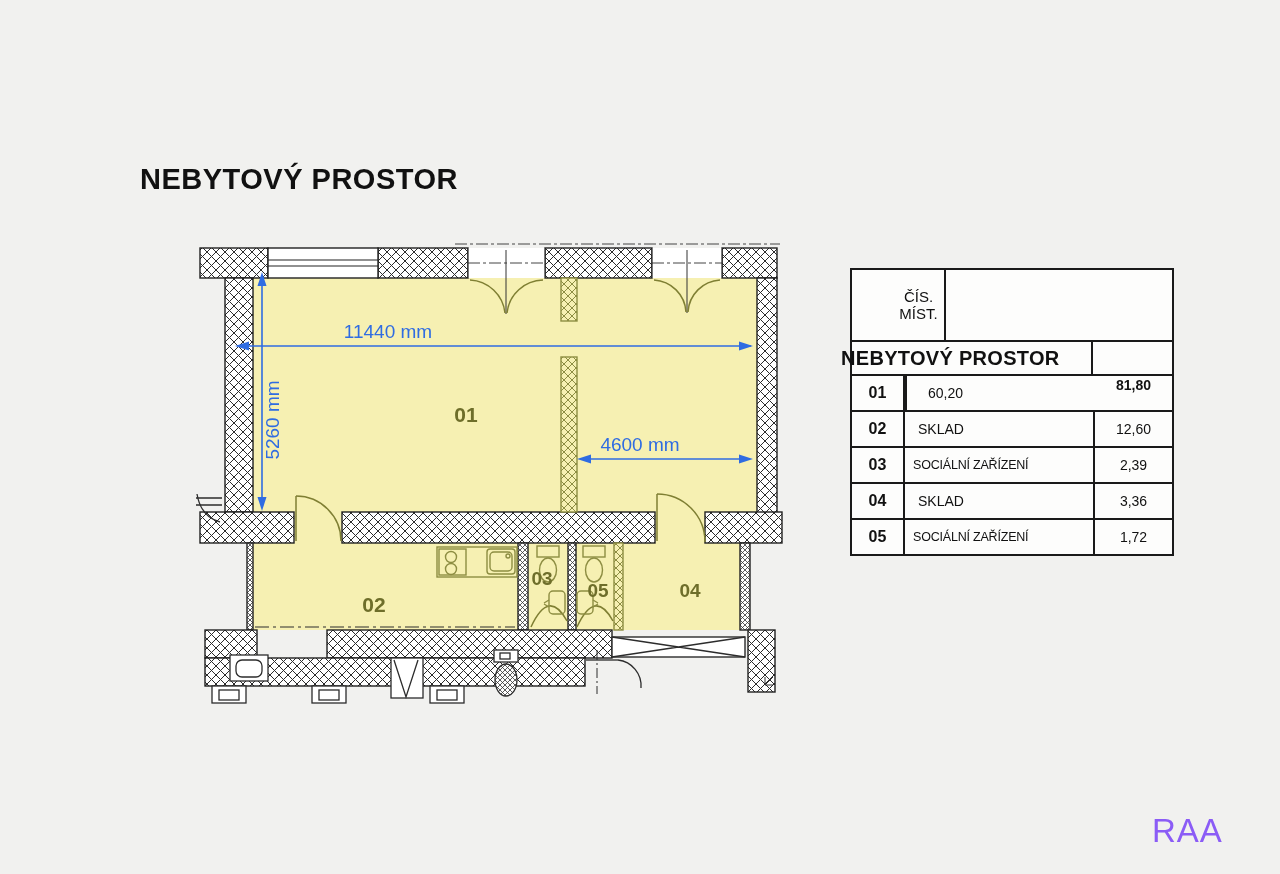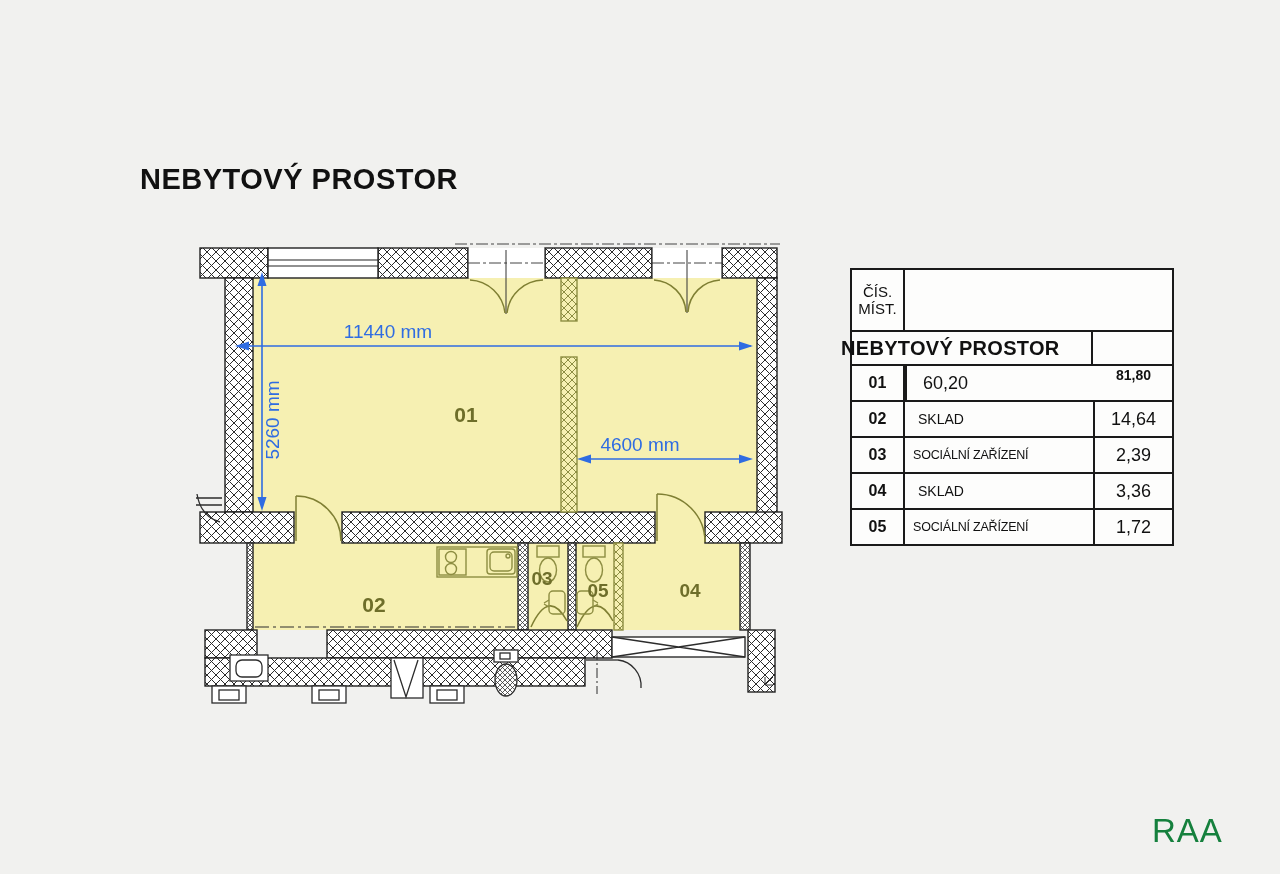--- a/index.html
+++ b/index.html
@@ -16,36 +16,36 @@
   .legend{
     position:absolute;left:850px;top:268px;width:324px;
     border:2px solid #1a1a1a;background:#fdfdfc;color:#111;
     box-sizing:border-box;
   }
   .lg-row{display:flex;border-top:2px solid #1a1a1a;box-sizing:border-box;}
   .lg-row:first-child{border-top:none;}
   .lg-c1{width:53px;flex:0 0 53px;border-right:2px solid #1a1a1a;display:flex;align-items:center;justify-content:center;box-sizing:border-box;}
   .lg-c2{flex:1;display:flex;align-items:center;box-sizing:border-box;padding-left:13px;}
   .lg-c3{width:79px;flex:0 0 79px;border-left:2px solid #1a1a1a;display:flex;align-items:center;justify-content:center;box-sizing:border-box;}
-  .lg-head{height:60px;}
+  .lg-head{height:70px;padding-left:41px;}
   .lg-head .lg-c1{flex-direction:column;line-height:17px;font-size:15px;}
   .lg-head .lg-c2{justify-content:center;padding-left:0;font-size:15px;}
   .lg-head .lg-c3{font-size:15px;}
   .lg-data{height:36px;font-size:14px;}
   .lg-num{font-weight:bold;font-size:16px;}
-  .lg-area{font-size:18px;}
+  .lg-area{font-size:14px;}
   .lg-total{height:34px;}
   .lg-total .lg-cspan{flex:1;display:flex;align-items:center;border-right:2px solid #1a1a1a;box-sizing:border-box;}
   .lg-total-label{font-weight:bold;font-size:20px;white-space:nowrap;margin-left:-11px;letter-spacing:.3px;}
   .lg-total-area{font-weight:bold;font-size:14px;margin-top:43px;}
   .purpose-sm{font-size:12.5px;letter-spacing:-0.2px;padding-left:8px;}
 
   .watermark{
     position:absolute;left:1152px;top:812px;
-    font-size:33px;color:#15803d;letter-spacing:1px;
+    font-size:33px;color:#8b5cf6;letter-spacing:1px;
   }
 </style>
 </head>
 <body>
 
 <div class="screen">
 
   <svg class="plan-svg" width="1280" height="874" viewBox="0 0 1280 874">
     <defs>
       <pattern id="xh" width="9" height="9" patternUnits="userSpaceOnUse">
@@ -221,21 +221,21 @@
       <div class="lg-c3 lg-total-area">81,80</div>
     </div>
 
     <div class="lg-row lg-data">
       <div class="lg-c1 lg-num">01</div>
       <div class="lg-c3 lg-area">60,20</div>
     </div>
     <div class="lg-row lg-data">
       <div class="lg-c1 lg-num">02</div>
       <div class="lg-c2">SKLAD</div>
-      <div class="lg-c3 lg-area">14,64</div>
+      <div class="lg-c3 lg-area">12,60</div>
     </div>
     <div class="lg-row lg-data">
       <div class="lg-c1 lg-num">03</div>
       <div class="lg-c2 purpose-sm">SOCIÁLNÍ ZAŘÍZENÍ</div>
       <div class="lg-c3 lg-area">2,39</div>
     </div>
     <div class="lg-row lg-data">
       <div class="lg-c1 lg-num">04</div>
       <div class="lg-c2">SKLAD</div>
       <div class="lg-c3 lg-area">3,36</div>

